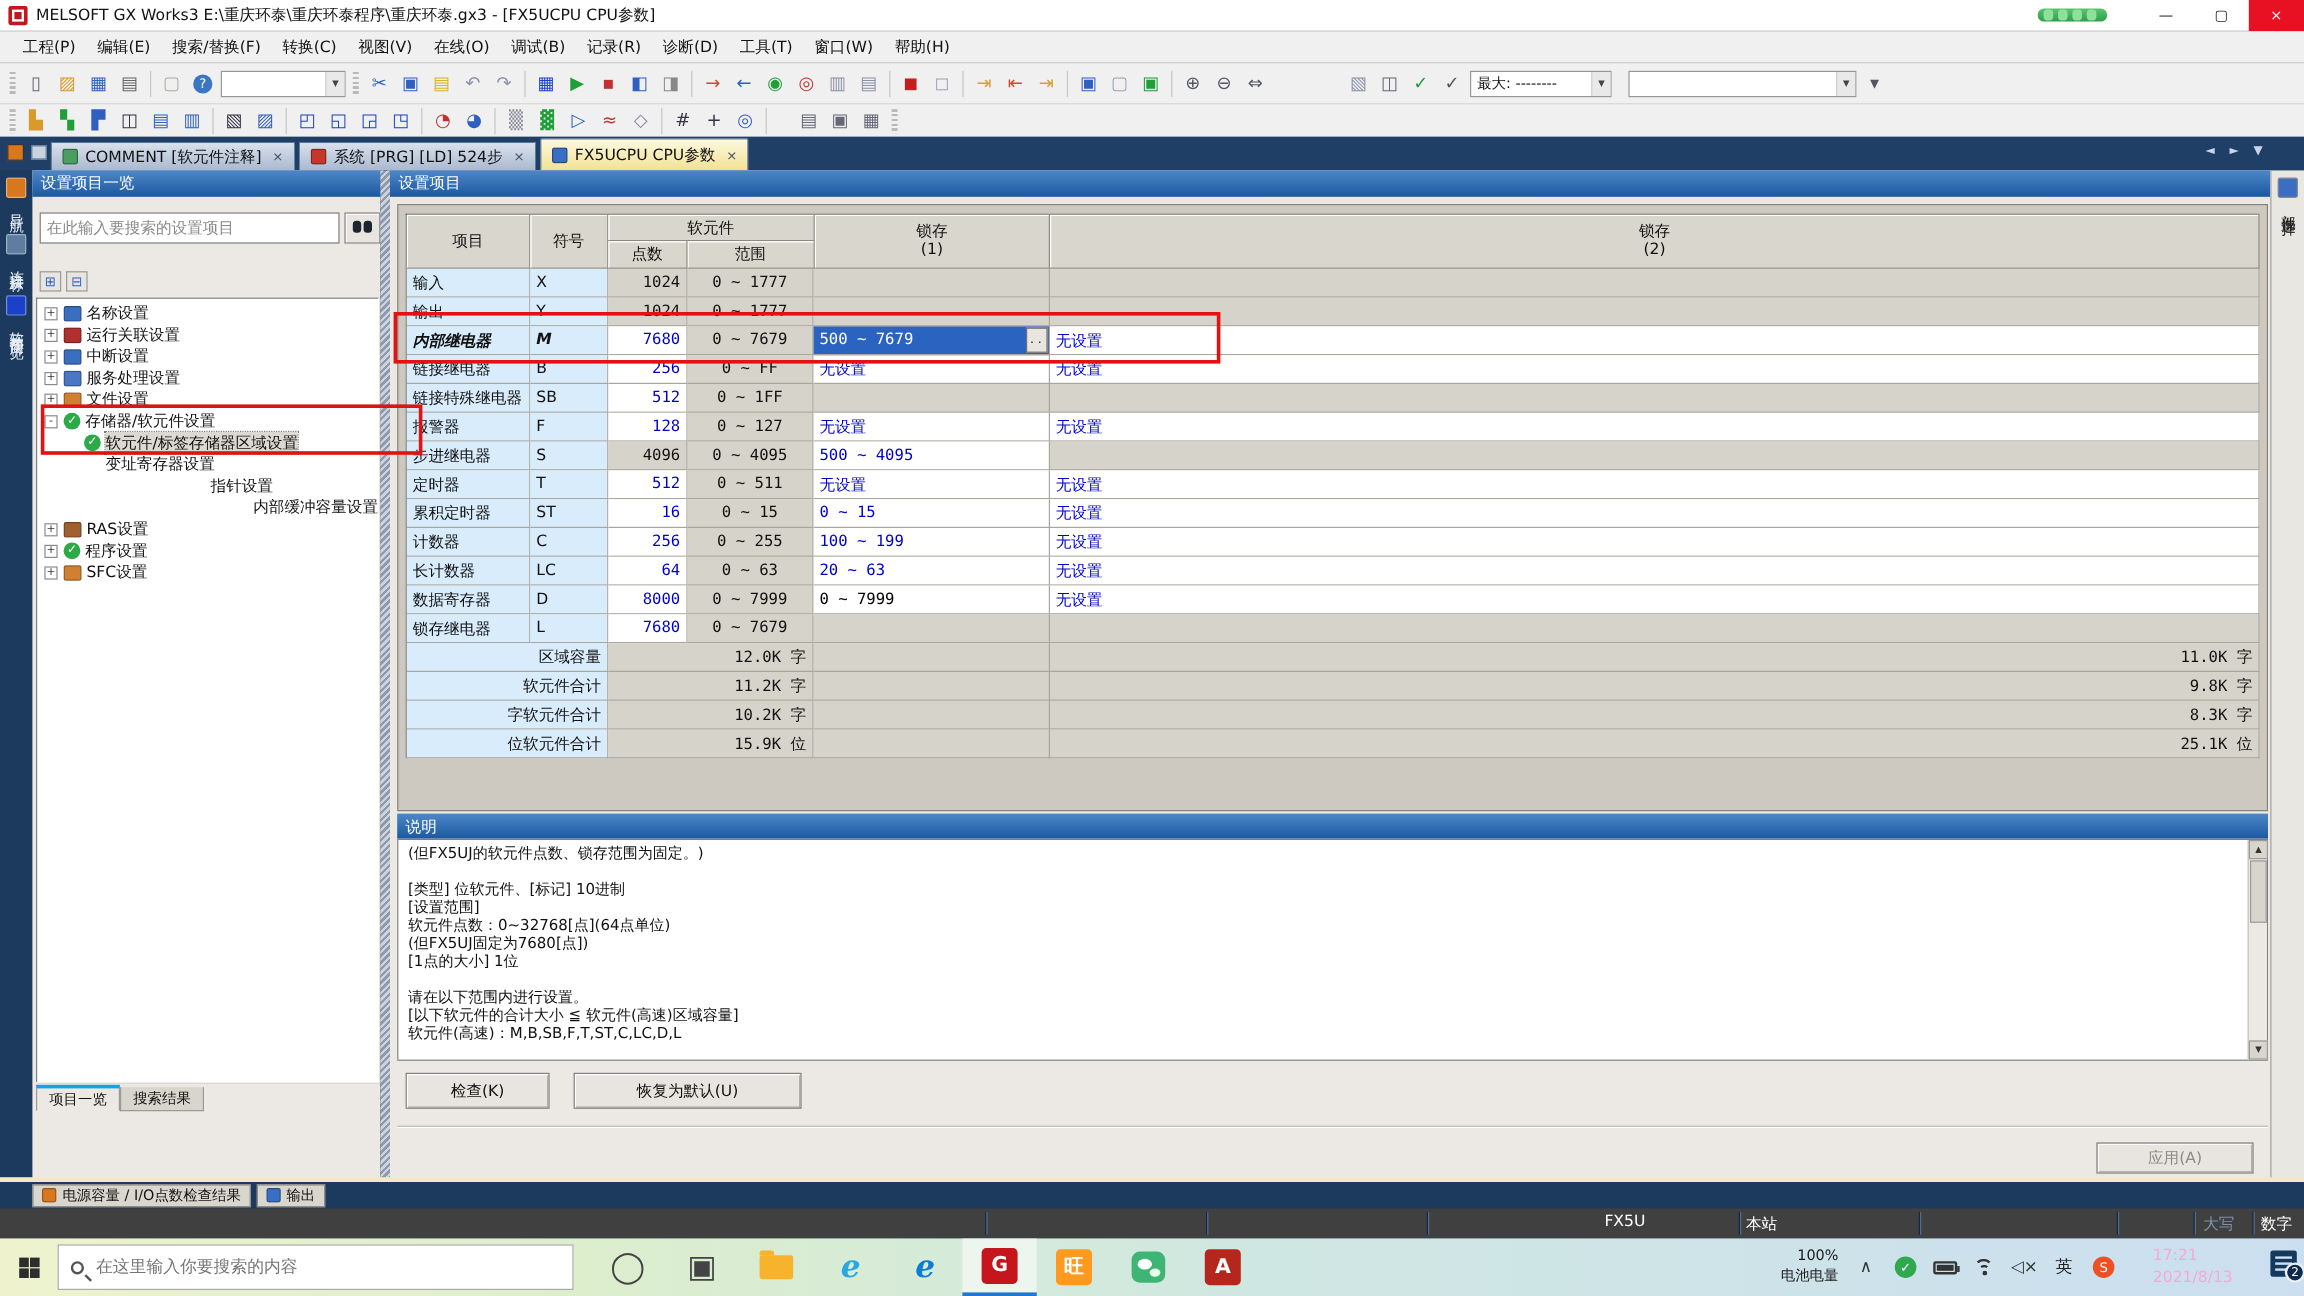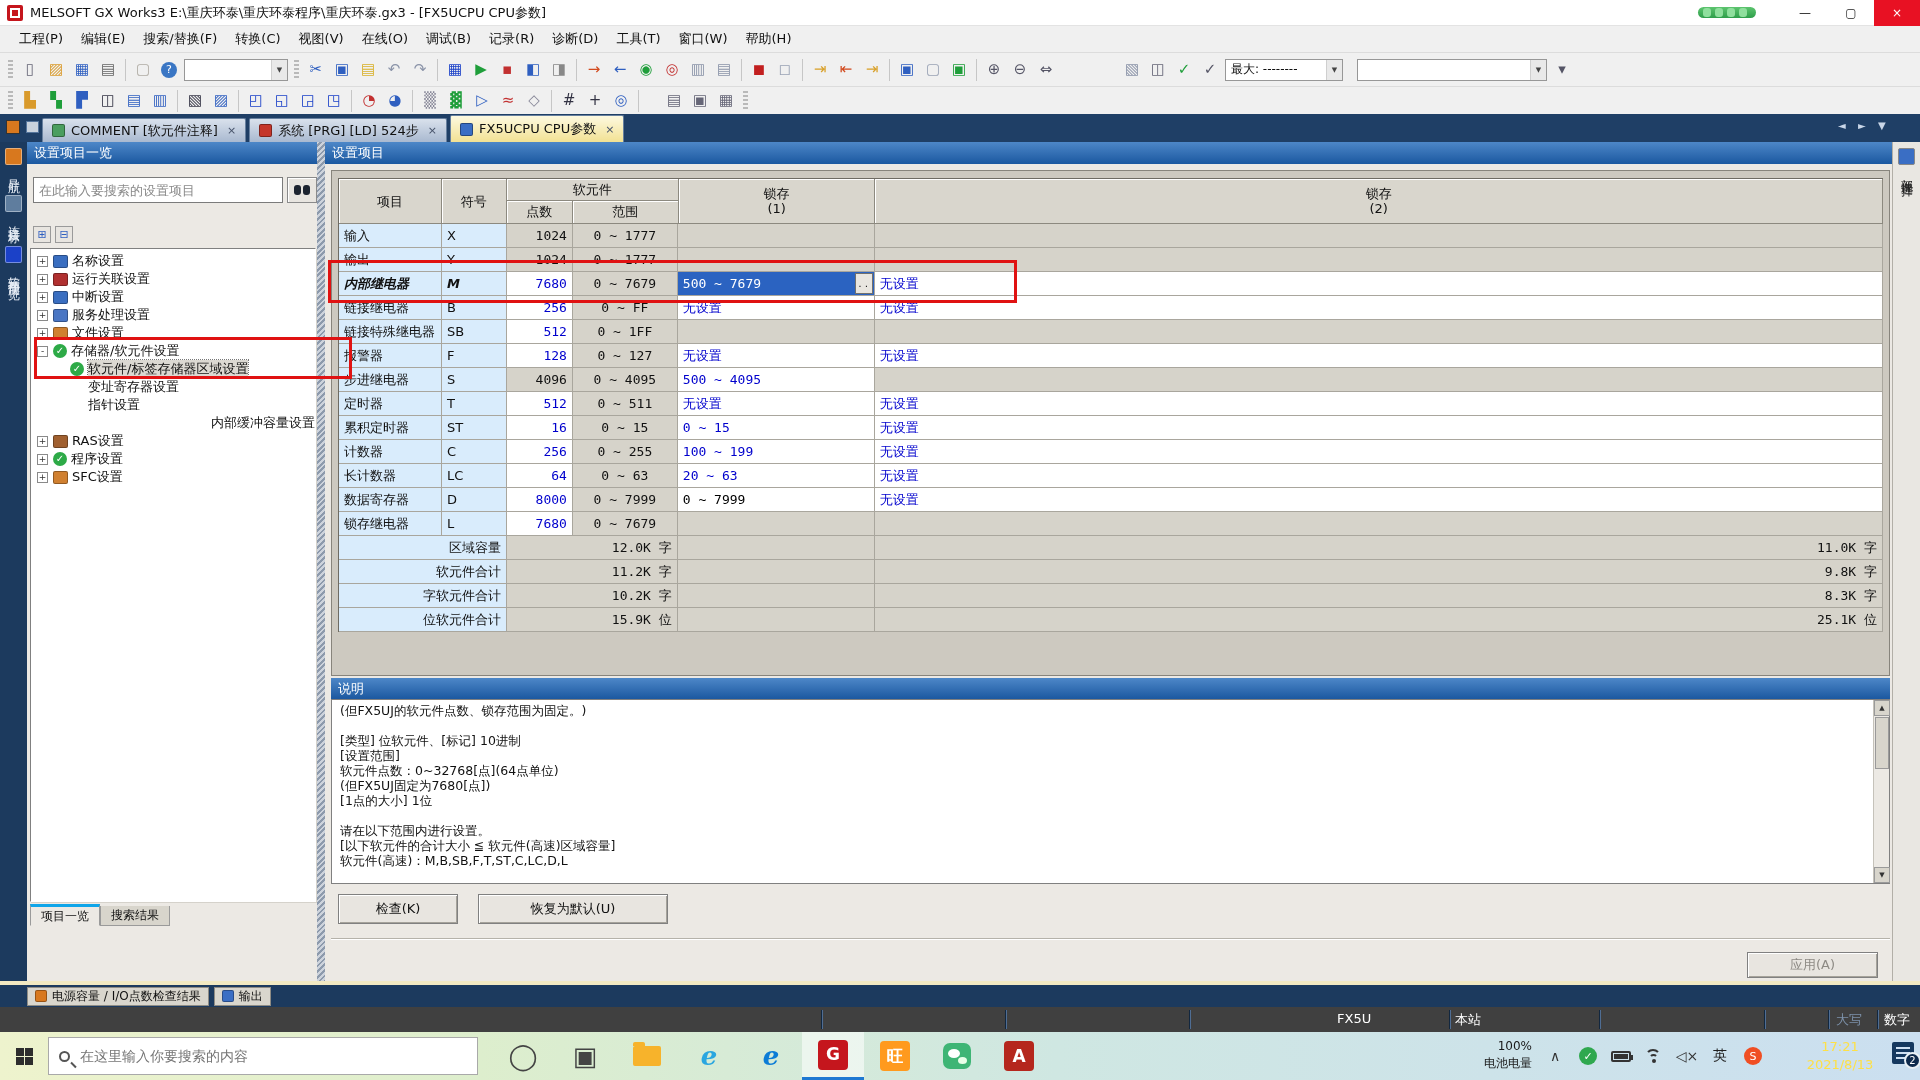--- a/index.html
+++ b/index.html
@@ -135,21 +135,21 @@
 .ic-wechat:after{content:"";position:absolute;right:4px;bottom:5px;width:9px;height:7px;background:#e8ffe8;border-radius:50%}
 .traywrap{left:1542px;top:1032px;height:48px;display:flex;align-items:center;gap:7px}
 .trayi{width:26px;height:26px;display:flex;align-items:center;justify-content:center;font-size:14px;color:#333}
 .trayg.round{width:18px;height:18px;border-radius:50%;color:#fff;font-size:11px;display:flex;align-items:center;justify-content:center}
 .tray-batt{width:20px;height:11px;border:2px solid #333;border-radius:2px;position:relative}
 .tray-batt:before{content:"";position:absolute;inset:1px;background:#333}
 .tray-batt:after{content:"";position:absolute;right:-4px;top:2px;width:2px;height:5px;background:#333}
 .tray-wifi{width:18px;height:14px;position:relative}
 .tray-wifi i{position:absolute;border:2px solid #333;border-radius:50%;border-bottom-color:transparent;border-left-color:transparent;border-right-color:transparent}
 .battxt{left:1448px;top:1038px;width:84px;text-align:right;font-size:12px;line-height:17px;color:#1a1a1a}
-.clock{left:1794px;top:1038px;width:92px;text-align:center;font-size:13px;line-height:18px;color:#fde047}
+.clock{left:1794px;top:1038px;width:92px;text-align:left;font-size:13px;line-height:18px;color:#f9a8d4}
 .notif{left:1892px;top:1042px;width:22px;height:22px;background:#15385f;border-radius:2px;position:relative}
 .notif:before{content:"";position:absolute;left:4px;top:5px;right:4px;height:2px;background:#cfe0f2;box-shadow:0 5px 0 #cfe0f2,0 10px 0 #cfe0f2}
 .badge{position:absolute;right:-7px;bottom:-5px;width:17px;height:17px;border-radius:50%;background:#0e2a4d;border:2px solid #e9f0f5;color:#fff;font-size:10px;display:flex;align-items:center;justify-content:center}
 </style>
 </head>
 <body>
 
 <div class="abs titlebar">
   <span class="appicon"></span>
   <span class="titletext">MELSOFT GX Works3 E:\重庆环泰\重庆环泰程序\重庆环泰.gx3 - [FX5UCPU CPU参数]</span>
@@ -489,21 +489,21 @@
     <div class="trow" style="padding-left: 23px;">
       <span class="texpsp"></span>
       <span class="tcheck">✓</span>
       <span class="tlab sel">软元件/标签存储器区域设置</span>
     </div>
     <div class="trow" style="padding-left: 23px;">
       <span class="texpsp"></span>
       <span class="ticsp"></span>
       <span class="tlab">变址寄存器设置</span>
     </div>
-    <div class="trow" style="padding-left: 23px;">
+    <div class="trow" style="padding-left: 23px; justify-content: center;">
       <span class="texpsp"></span>
       <span class="ticsp"></span>
       <span class="tlab">指针设置</span>
     </div>
     <div class="trow" style="padding-left: 23px; justify-content: flex-end;">
       <span class="texpsp"></span>
       <span class="ticsp"></span>
       <span class="tlab">内部缓冲容量设置</span>
     </div>
     <div class="trow" style="padding-left: 6px;">

